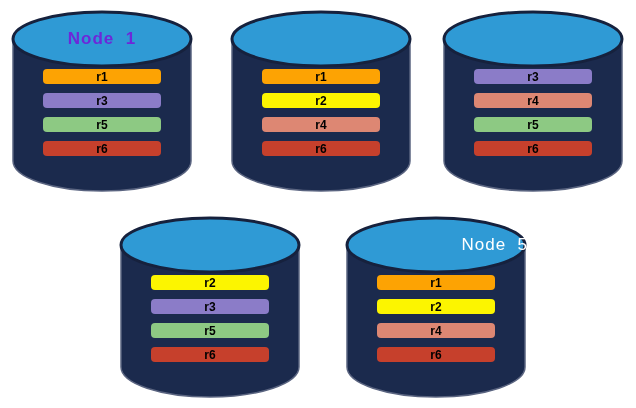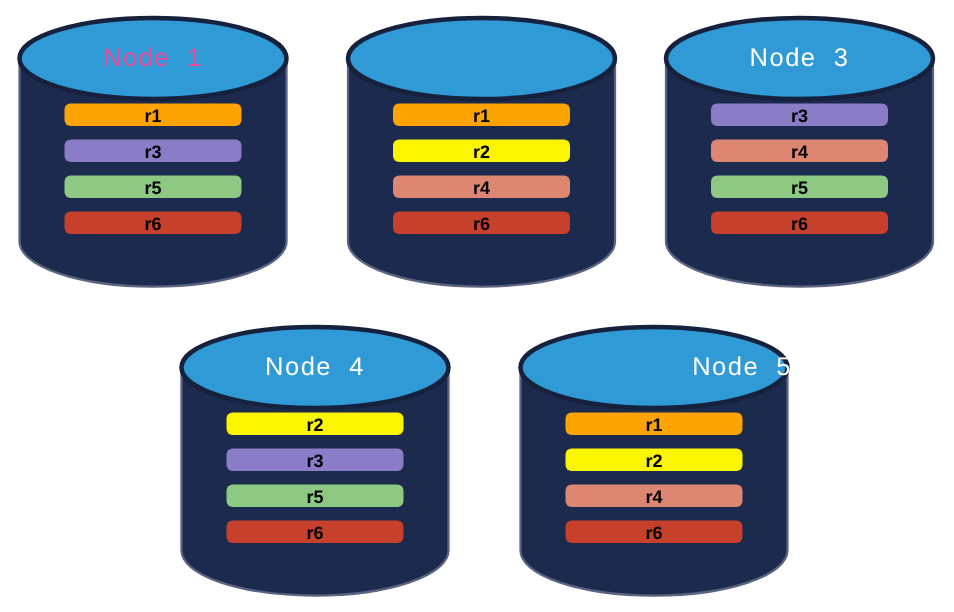--- a/index.html
+++ b/index.html
@@ -65,21 +65,21 @@
 </head>
 <body>
 
 <div class="canvas" style="background: rgb(255, 255, 255);">
 
 <div class="node node-1">
       <svg class="cyl" viewBox="0 0 184 188" aria-hidden="true">
         <path class="cyl-body" d="M3,31 V153 A89,30 0 0 0 181,153 V31 Z" stroke-width="1.5" fill="#1b2a4d" stroke="#5a6480"></path>
         <ellipse class="cyl-top" cx="92" cy="31" rx="89" ry="27" stroke-width="3" fill="#2f9ad5" stroke="#16213d"></ellipse>
       </svg>
-      <div class="node-title" style="color: #ec4899;">Node  1</div>
+      <div class="node-title" style="color: #6d28d9; font-weight: bold;">Node  1</div>
       <div class="bars">
         <div class="bar" style="background: rgb(253, 163, 3);">
       <span class="bar-label" style="color: rgb(0, 0, 0);">r1</span>
     </div>
         <div class="bar" style="background: rgb(139, 124, 200);">
       <span class="bar-label" style="color: rgb(0, 0, 0);">r3</span>
     </div>
         <div class="bar" style="background: rgb(141, 201, 131);">
       <span class="bar-label" style="color: rgb(0, 0, 0);">r5</span>
     </div>
@@ -106,42 +106,40 @@
         <div class="bar" style="background: rgb(198, 64, 44);">
       <span class="bar-label" style="color: rgb(0, 0, 0);">r6</span>
     </div>
       </div>
     </div>
     <div class="node node-3">
       <svg class="cyl" viewBox="0 0 184 188" aria-hidden="true">
         <path class="cyl-body" d="M3,31 V153 A89,30 0 0 0 181,153 V31 Z" stroke-width="1.5" fill="#1b2a4d" stroke="#5a6480"></path>
         <ellipse class="cyl-top" cx="92" cy="31" rx="89" ry="27" stroke-width="3" fill="#2f9ad5" stroke="#16213d"></ellipse>
       </svg>
-      <div class="node-title" style="color: rgb(255, 255, 255);">Node  3</div>
       <div class="bars">
         <div class="bar" style="background: rgb(139, 124, 200);">
       <span class="bar-label" style="color: rgb(0, 0, 0);">r3</span>
     </div>
         <div class="bar" style="background: rgb(221, 135, 115);">
       <span class="bar-label" style="color: rgb(0, 0, 0);">r4</span>
     </div>
         <div class="bar" style="background: rgb(141, 201, 131);">
       <span class="bar-label" style="color: rgb(0, 0, 0);">r5</span>
     </div>
         <div class="bar" style="background: rgb(198, 64, 44);">
       <span class="bar-label" style="color: rgb(0, 0, 0);">r6</span>
     </div>
       </div>
     </div>
     <div class="node node-4">
       <svg class="cyl" viewBox="0 0 184 188" aria-hidden="true">
         <path class="cyl-body" d="M3,31 V153 A89,30 0 0 0 181,153 V31 Z" stroke-width="1.5" fill="#1b2a4d" stroke="#5a6480"></path>
         <ellipse class="cyl-top" cx="92" cy="31" rx="89" ry="27" stroke-width="3" fill="#2f9ad5" stroke="#16213d"></ellipse>
       </svg>
-      <div class="node-title" style="color: rgb(255, 255, 255);">Node  4</div>
       <div class="bars">
         <div class="bar" style="background: rgb(252, 245, 0);">
       <span class="bar-label" style="color: rgb(0, 0, 0);">r2</span>
     </div>
         <div class="bar" style="background: rgb(139, 124, 200);">
       <span class="bar-label" style="color: rgb(0, 0, 0);">r3</span>
     </div>
         <div class="bar" style="background: rgb(141, 201, 131);">
       <span class="bar-label" style="color: rgb(0, 0, 0);">r5</span>
     </div>

